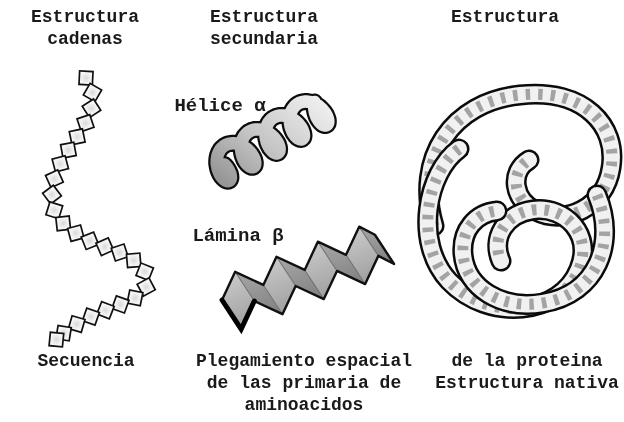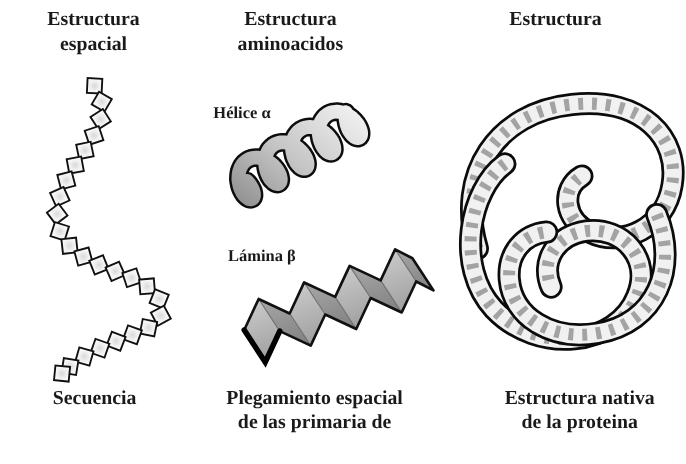--- a/index.html
+++ b/index.html
@@ -1,29 +1,29 @@
 <!DOCTYPE html>
 <html><head>
 <meta charset="utf-8">
 <style>
   html,body{margin:0;padding:0;background:#ffffff;}
   .stage{
     position:relative;width:624px;height:422px;background:#ffffff;
-    font-family:Liberation Serif, serif;color:#1a1a1a;overflow:hidden;
+    font-family:Liberation Mono, monospace;color:#1a1a1a;overflow:hidden;
   }
   #art{position:absolute;left:0;top:0;}
   .title,.caption{
     position:absolute;transform:translateX(-50%);text-align:center;
     font-size:18px;font-weight:bold;line-height:22px;white-space:nowrap;
   }
   .title{top:6px;}
   .caption{top:350px;text-align:center;}
   .dlabel{
     position:absolute;transform:translateX(-50%);
-    font-size:15px;font-weight:bold;white-space:nowrap;
+    font-size:19px;font-weight:bold;white-space:nowrap;
   }
 </style>
 </head>
 <body>
 
 <div class="stage">
 
   <svg id="art" width="624" height="422" viewBox="0 0 624 422">
     <defs>
       <radialGradient id="sqG" cx="50%" cy="50%" r="70%">
@@ -117,38 +117,39 @@
         <rect x="-6.7" y="-6.7" width="13.4" height="13.4" fill="url(#sqG)" stroke="#111111" stroke-width="1.7" transform="translate(105.5 310.2) rotate(201.2)"></rect>
         <rect x="-6.7" y="-6.7" width="13.4" height="13.4" fill="url(#sqG)" stroke="#111111" stroke-width="1.7" transform="translate(90.9 316.6) rotate(199.3)"></rect>
         <rect x="-6.7" y="-6.7" width="13.4" height="13.4" fill="url(#sqG)" stroke="#111111" stroke-width="1.7" transform="translate(76.7 324.1) rotate(196.0)"></rect>
         <rect x="-6.7" y="-6.7" width="13.4" height="13.4" fill="url(#sqG)" stroke="#111111" stroke-width="1.7" transform="translate(63.6 333.2) rotate(189.2)"></rect>
         <rect x="-6.7" y="-6.7" width="13.4" height="13.4" fill="url(#sqG)" stroke="#111111" stroke-width="1.7" transform="translate(56.4 339.6) rotate(185.6)"></rect>
       </g>
   </svg>
 
   <div class="title" style="left:85px">
     <div>Estructura</div>
-    <div>espacial</div>
+    <div>cadenas</div>
   </div>
   <div class="title" style="left:264px">
     <div>Estructura</div>
-    <div>aminoacidos</div>
+    <div>secundaria</div>
   </div>
   <div class="title" style="left:505px">
     <div>Estructura</div>
   </div>
 
   <div class="dlabel" style="left:220px;top:95px">Hélice α</div>
   <div class="dlabel" style="left:238px;top:225px">Lámina β</div>
 
   <div class="caption" style="left:86px">
     <div>Secuencia</div>
   </div>
-  <div class="caption" style="left:286px">
+  <div class="caption" style="left:304px">
     <div>Plegamiento espacial</div>
     <div>de las primaria de</div>
+    <div>aminoacidos</div>
   </div>
   <div class="caption" style="left:527px">
+    <div>de la proteina</div>
     <div>Estructura nativa</div>
-    <div>de la proteina</div>
   </div>
 
 </div>
 
 </body></html>

